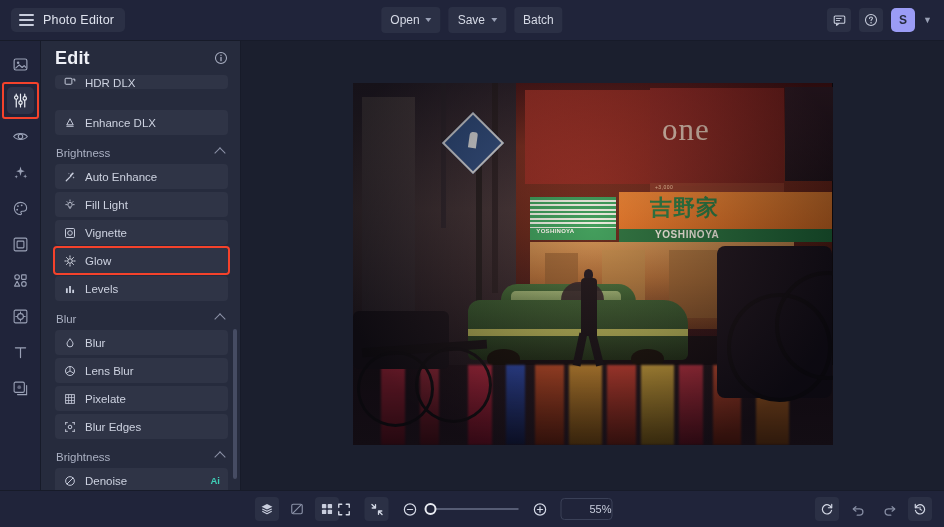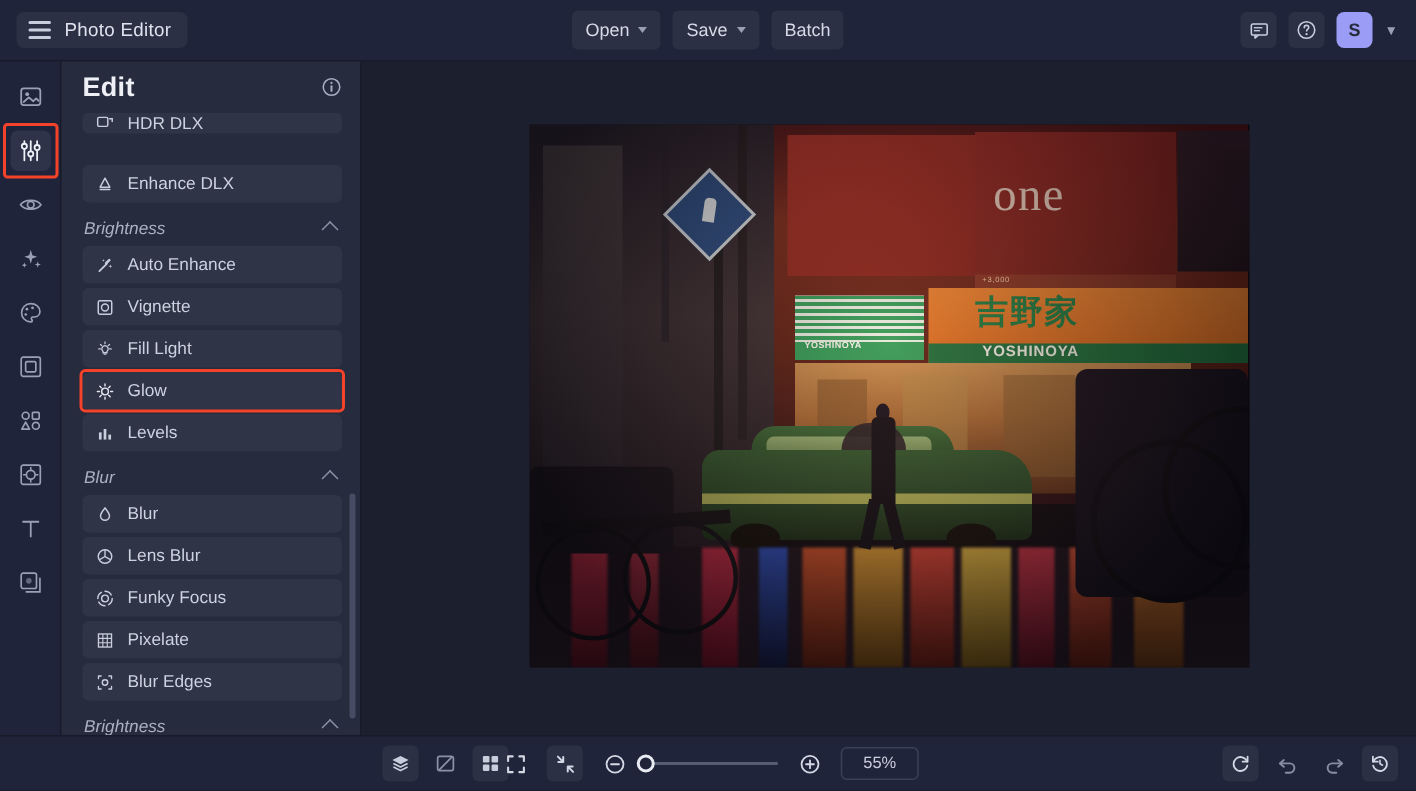--- a/index.html
+++ b/index.html
@@ -101,21 +101,20 @@
   .row.clipped { height:14px; margin-bottom:21px; align-items:center; overflow:hidden; }
   .row-label { font-size:11.5px; color:#cdd2e0; white-space:nowrap; }
   .row.sel-red::after{
     content:""; position:absolute; left:-2px; top:-2px; right:-2px; bottom:-2px;
     border:2px solid #f5422b; border-radius:4px; pointer-events:none;
   }
   .ai-badge { margin-left:auto; margin-right:8px; font-size:9.5px; color:#3fd0b8; font-weight:bold; }
   .group {
     display:flex; align-items:center; justify-content:space-between;
     padding:9px 2px 5px 1px;
-    font-style:italic;
   }
   .group-name { font-size:11.5px; color:#aab0c2; }
   .chev-up { width:8px;height:8px;border-left:1.4px solid #8c93a8;border-top:1.4px solid #8c93a8;transform:rotate(45deg);margin-right:2px; }
   .scrollbar {
     position:absolute; right:3px; top:288px; width:4px; height:150px;
     background:#464c63; border-radius:3px;
   }
 
   
   .canvas {
@@ -243,21 +242,21 @@
                display:flex; align-items:center; gap:9px; }
   .bb-right { margin-left:auto; display:flex; align-items:center; gap:7px; }
   .sq-btn { width:24px;height:24px;border-radius:4px;background:#2b3045;
             display:flex;align-items:center;justify-content:center;cursor:pointer;}
   .sq-flat { width:24px;height:24px;border-radius:4px;background:transparent;
             display:flex;align-items:center;justify-content:center;cursor:pointer;}
   .slider-track { width:88px; height:1.6px; background:#565c74; position:relative; cursor:pointer;}
   .slider-knob { position:absolute; left:-6px; top:-5.5px; width:12px;height:12px;
                  border-radius:50%; border:2.2px solid #e8ebf2; background:#20243a;}
   .zoom-val { width:52px;height:22px;border:1px solid #3a4057;border-radius:4px;
-              display:flex;align-items:center;justify-content:center;
+              display:flex;align-items:center;justify-content:flex-end;
               font-size:11px;color:#c9cedd;cursor:pointer;}
   svg { display:block; }
 </style>
 </head>
 <body>
 
 <div class="app">
 
   <div class="topbar">
 
@@ -431,35 +430,35 @@
             <path d="M3 13 L9.5 6.5" stroke="#c9cedd" stroke-width="1.6" stroke-linecap="round"></path>
             <path d="M9 6 L11.8 3.2" stroke="#c9cedd" stroke-width="2.2" stroke-linecap="round"></path>
             <path d="M12.8 7 L13.2 8.3 L14.5 8.7 L13.2 9.1 L12.8 10.4 L12.4 9.1 L11.1 8.7 L12.4 8.3 Z" fill="#c9cedd"></path>
             <path d="M6.6 2.2 L6.9 3.2 L7.9 3.5 L6.9 3.8 L6.6 4.8 L6.3 3.8 L5.3 3.5 L6.3 3.2 Z" fill="#c9cedd"></path>
           </svg>
           <span class="row-label">Auto Enhance</span>
         </div>
 
         <div class="row">
           <svg width="12" height="12" viewBox="0 0 16 16">
-            <rect x="2" y="2" width="12" height="12" rx="1.5" fill="none" stroke="#c9cedd" stroke-width="1.3"></rect>
-            <circle cx="8" cy="8" r="3.1" fill="none" stroke="#c9cedd" stroke-width="1.3"></circle>
-          </svg>
-          <span class="row-label">Vignette</span>
-        </div>
-
-        <div class="row">
-          <svg width="12" height="12" viewBox="0 0 16 16">
             <path d="M8 4.6 a2.9 2.9 0 0 1 1.7 5.2 v1.1 h-3.4 v-1.1 A2.9 2.9 0 0 1 8 4.6 Z" fill="none" stroke="#c9cedd" stroke-width="1.2"></path>
             <rect x="6.7" y="11.6" width="2.6" height="1.1" rx=".5" fill="#c9cedd"></rect>
             <path d="M8 1.3 L8 2.8 M2.4 7.5 L3.9 7.5 M12.1 7.5 L13.6 7.5 M4 3.5 L5.1 4.6 M12 3.5 L10.9 4.6" stroke="#c9cedd" stroke-width="1.1" stroke-linecap="round"></path>
           </svg>
           <span class="row-label">Fill Light</span>
         </div>
 
+        <div class="row">
+          <svg width="12" height="12" viewBox="0 0 16 16">
+            <rect x="2" y="2" width="12" height="12" rx="1.5" fill="none" stroke="#c9cedd" stroke-width="1.3"></rect>
+            <circle cx="8" cy="8" r="3.1" fill="none" stroke="#c9cedd" stroke-width="1.3"></circle>
+          </svg>
+          <span class="row-label">Vignette</span>
+        </div>
+
         <div class="row sel-red">
           <svg width="12" height="12" viewBox="0 0 16 16">
             <circle cx="8" cy="8" r="3" fill="none" stroke="#e4e8f2" stroke-width="1.3"></circle>
             <path d="M8 1.2 L8 3 M8 13 L8 14.8 M1.2 8 L3 8 M13 8 L14.8 8 M3.4 3.4 L4.7 4.7 M11.3 11.3 L12.6 12.6 M12.6 3.4 L11.3 4.7 M4.7 11.3 L3.4 12.6" stroke="#e4e8f2" stroke-width="1.25" stroke-linecap="round"></path>
           </svg>
           <span class="row-label">Glow</span>
         </div>
 
         <div class="row">
           <svg width="12" height="12" viewBox="0 0 16 16">
@@ -483,27 +482,20 @@
         </div>
 
         <div class="row">
           <svg width="12" height="12" viewBox="0 0 16 16">
             <circle cx="8" cy="8" r="6" fill="none" stroke="#c9cedd" stroke-width="1.3"></circle>
             <path d="M8 2 L8 8 L13.2 11 M8 8 L2.8 11" fill="none" stroke="#c9cedd" stroke-width="1.2"></path>
           </svg>
           <span class="row-label">Lens Blur</span>
         </div>
 
-        <div class="row">
-          <svg width="12" height="12" viewBox="0 0 16 16">
-            <circle cx="8" cy="8" r="3" fill="none" stroke="#c9cedd" stroke-width="1.3"></circle>
-            <path d="M8 1.6 a6.4 6.4 0 0 1 5.5 3.2 M14.4 8 a6.4 6.4 0 0 1 -3.2 5.5 M8 14.4 a6.4 6.4 0 0 1 -5.5 -3.2 M1.6 8 a6.4 6.4 0 0 1 3.2 -5.5" fill="none" stroke="#c9cedd" stroke-width="1.3" stroke-linecap="round"></path>
-          </svg>
-          <span class="row-label">Funky Focus</span>
-        </div>
 
         <div class="row">
           <svg width="12" height="12" viewBox="0 0 16 16">
             <rect x="2.2" y="2.2" width="11.6" height="11.6" fill="none" stroke="#c9cedd" stroke-width="1.2"></rect>
             <path d="M6.1 2.2 L6.1 13.8 M10 2.2 L10 13.8 M2.2 6.1 L13.8 6.1 M2.2 10 L13.8 10" stroke="#c9cedd" stroke-width="1"></path>
           </svg>
           <span class="row-label">Pixelate</span>
         </div>
 
         <div class="row">

